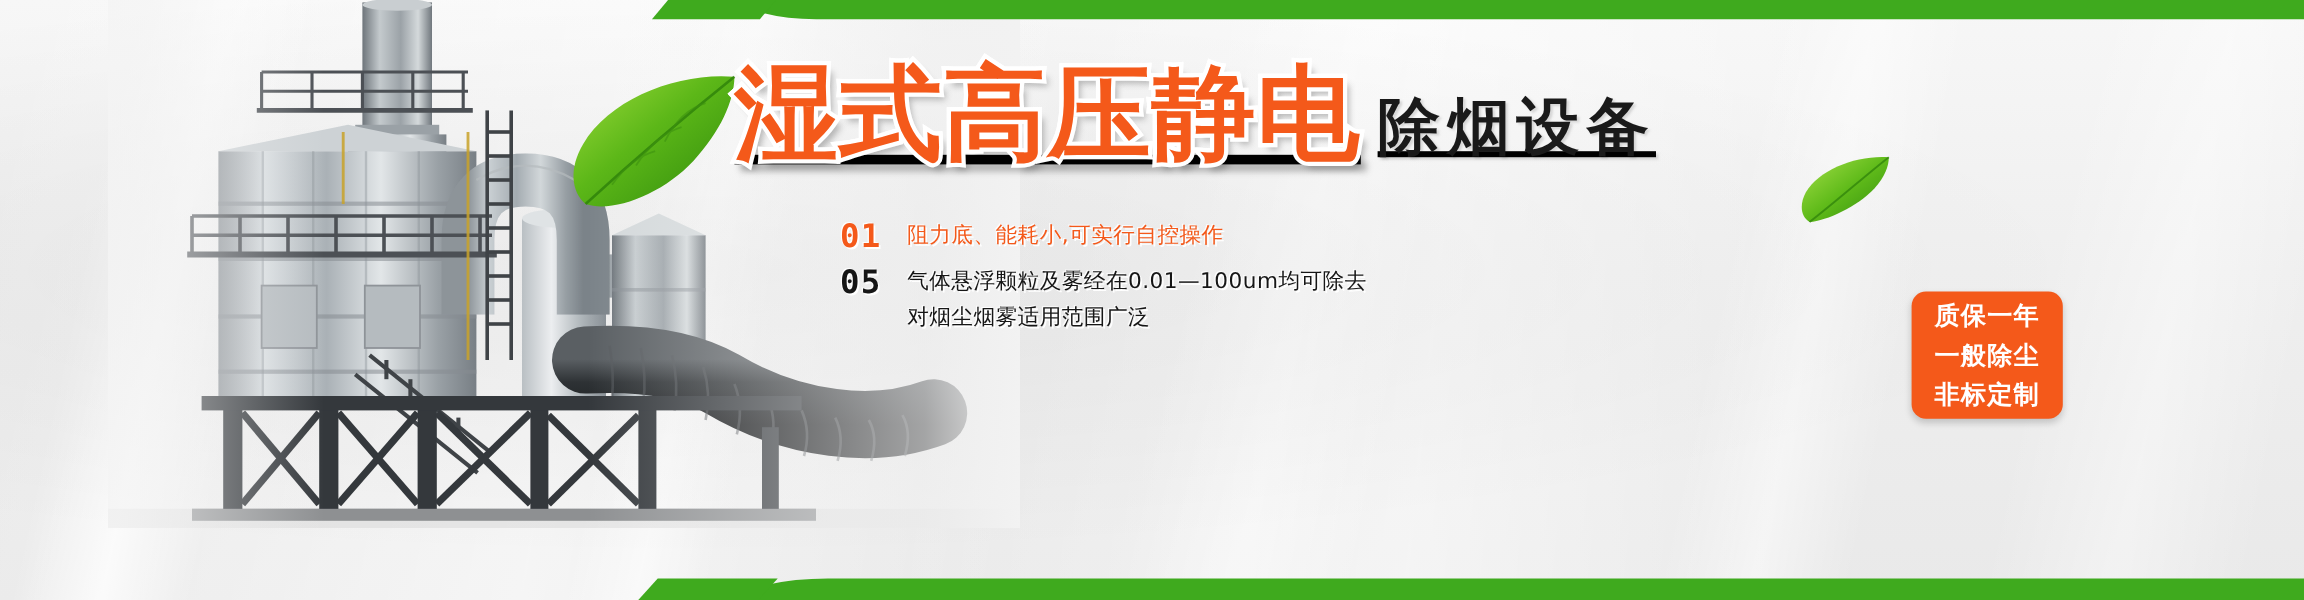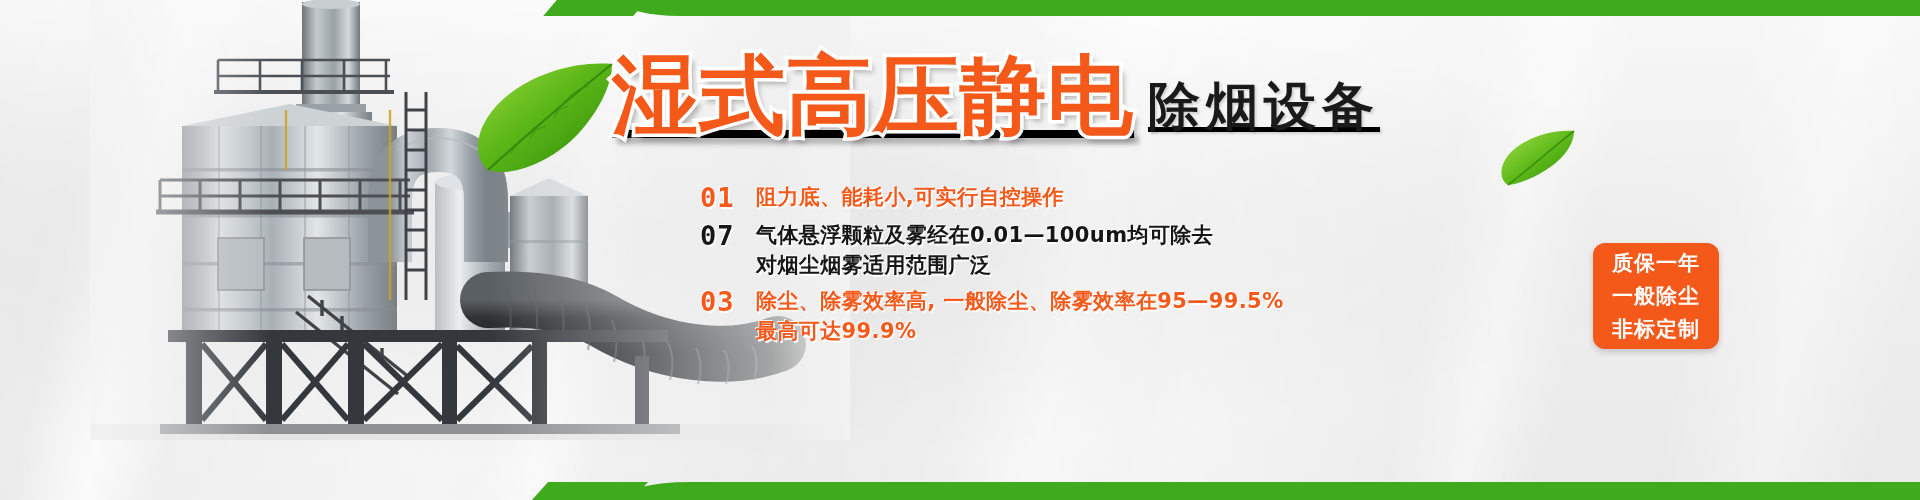--- a/index.html
+++ b/index.html
@@ -71,21 +71,21 @@
 
   
   .features{position:absolute;left:700px;top:182px;width:600px;}
   .feat{display:flex;align-items:flex-start;margin-bottom:6px;}
   .feat-num{
     font-family:"DejaVu Sans Mono","Liberation Mono",monospace;
     font-size:27px;font-weight:bold;line-height:32px;letter-spacing:1px;
     min-width:48px;flex:0 0 auto;
   }
   .feat-txt{
-    font-size:21px;font-weight:bold;line-height:30px;letter-spacing:.4px;
+    font-size:18px;font-weight:normal;line-height:30px;letter-spacing:.4px;
     white-space:nowrap;padding-left:8px;
   }
   .feat-txt .l2{display:block;}
   .c-orange{color:#f4591a;text-shadow:1.5px 1.5px 0 rgba(255,255,255,.95),-1px -1px 0 rgba(255,255,255,.9);}
   .c-dark{color:#161616;text-shadow:1.5px 1.5px 0 rgba(255,255,255,.95),-1px -1px 0 rgba(255,255,255,.9);}
 
   
   .badge{
     position:absolute;left:1593px;top:243px;width:126px;height:106px;
     background:#f4591a;border-radius:12px;
@@ -330,34 +330,27 @@
   <div class="features">
 
     <div class="feat">
       <span class="feat-num c-orange">01</span>
       <span class="feat-txt c-orange">
         <span class="l1">阻力底、能耗小,可实行自控操作</span>
       </span>
     </div>
 
     <div class="feat">
-      <span class="feat-num c-dark">07</span>
+      <span class="feat-num c-dark">05</span>
       <span class="feat-txt c-dark">
         <span class="l1">气体悬浮颗粒及雾经在0.01—100um均可除去</span>
         <span class="l2">对烟尘烟雾适用范围广泛</span>
       </span>
     </div>
 
-    <div class="feat">
-      <span class="feat-num c-orange">03</span>
-      <span class="feat-txt c-orange">
-        <span class="l1">除尘、除雾效率高, 一般除尘、除雾效率在95—99.5%</span>
-        <span class="l2">最高可达99.9%</span>
-      </span>
-    </div>
 
 
   </div>
 
   <div class="badge">
     <span class="badge-line">质保一年</span>
     <span class="badge-line">一般除尘</span>
     <span class="badge-line">非标定制</span>
   </div>
 

